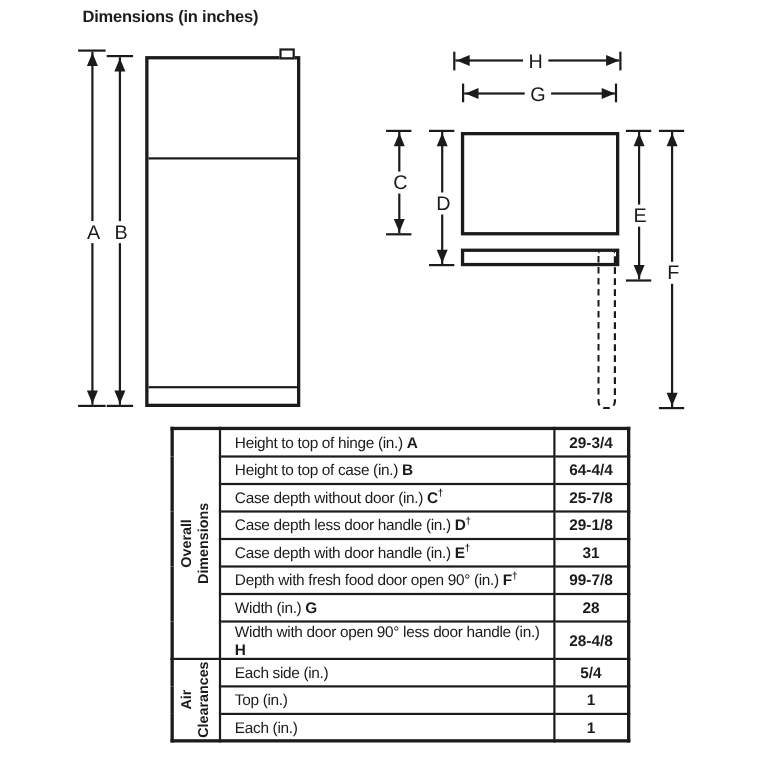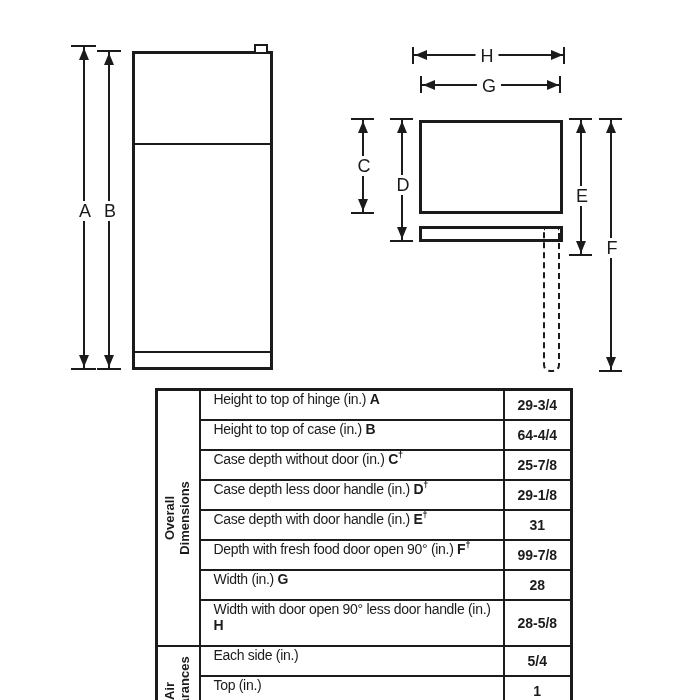--- a/index.html
+++ b/index.html
@@ -18,31 +18,32 @@
   .arr.down  { border-left: 5px solid transparent; border-right: 5px solid transparent; border-top: 12px solid var(--ink); }
   .arr.left  { border-top: 5px solid transparent; border-bottom: 5px solid transparent; border-right: 12px solid var(--ink); }
   .arr.right { border-top: 5px solid transparent; border-bottom: 5px solid transparent; border-left: 12px solid var(--ink); }
   .dlabel { position: absolute; transform: translate(-50%, -50%); background: #fff; padding: 1px 5px; font-size: 18px; line-height: 1; color: var(--ink); }
   .dashed-door { position: absolute; border: 2px dashed var(--ink); border-top: none; border-radius: 0 0 7px 7px; background: transparent; }
 
   
   .spec-table { position: absolute; left: 155px; top: 388px; border-collapse: collapse; border: 3px solid var(--ink); table-layout: fixed; }
   .spec-table td { border: 2px solid var(--ink); height: 25px; font-size: 14px; color: var(--ink); }
   .spec-table td.grp { position: relative; width: 43px; }
-  .spec-table td.lbl { width: 304px; padding: 0 6px 12px 13px; letter-spacing: -0.3px; }
+  .spec-table td.lbl { width: 304px; padding: 0 6px 0 13px; letter-spacing: -0.3px; }
   .spec-table td.val { width: 68px; text-align: center; font-weight: bold; }
   .spec-table td.lbl b { font-weight: bold; }
   .spec-table sup { font-size: 9px; font-weight: bold; vertical-align: super; line-height: 0; }
   .vlabel { position: absolute; left: 50%; top: 50%; transform: translate(-50%, -50%) rotate(-90deg); font-weight: bold; font-size: 13px; line-height: 1.15; text-align: center; white-space: nowrap; }
 </style>
 </head>
 <body>
 
 <div id="page">
 
+  <div class="title">Dimensions (in inches)</div>
 
   <div>
 
     <div class="rect" style="left:132px; top:51px; width:141px; height:319px;"></div>
     <div class="rect" style="left:254px; top:44px; width:14px; height:10px; border-width:2px;"></div>
     <div class="hline" style="left:135px; top:143px; width:135px;"></div>
     <div class="hline" style="left:135px; top:351px; width:135px;"></div>
 
     <div class="hline" style="left:71px; top:45px; width:25px;"></div>
     <div class="hline" style="left:71px; top:368px; width:25px;"></div>
@@ -141,21 +142,21 @@
       <tr>
         <td class="lbl"><span>Depth with fresh food door open 90° (in.)</span> <b>F</b><sup>†</sup></td>
         <td class="val">99-7/8</td>
       </tr>
       <tr>
         <td class="lbl"><span>Width (in.)</span> <b>G</b><sup></sup></td>
         <td class="val">28</td>
       </tr>
       <tr>
         <td class="lbl"><span>Width with door open 90° less door handle (in.)</span> <b>H</b><sup></sup></td>
-        <td class="val">28-5/8</td>
+        <td class="val">28-4/8</td>
       </tr>
       <tr>
         <td class="grp" rowspan="3">
           <div class="vlabel">
             <div>Air</div>
             <div>Clearances</div>
           </div>
         </td>
         <td class="lbl"><span>Each side (in.)</span></td>
         <td class="val">5/4</td>

